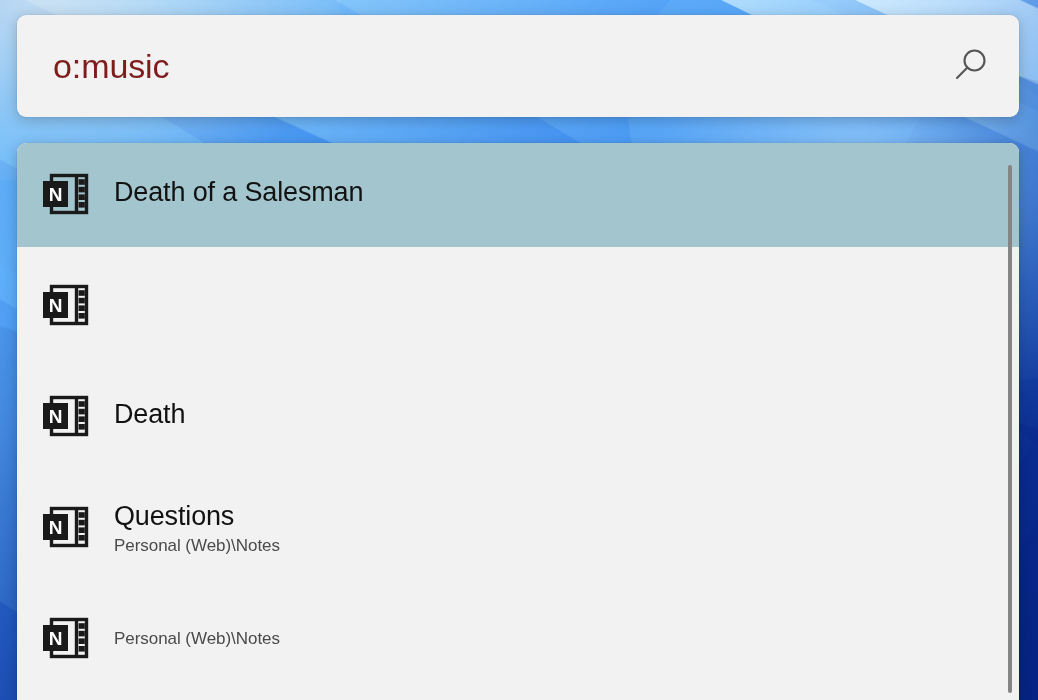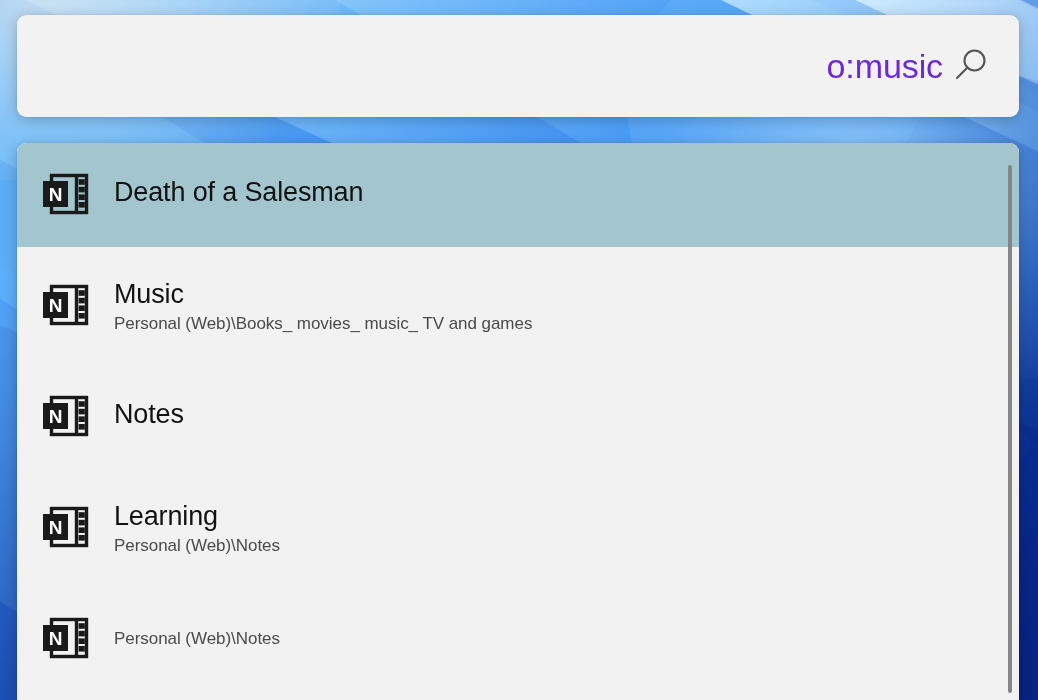--- a/index.html
+++ b/index.html
@@ -118,26 +118,25 @@
     box-shadow: 0 3px 14px rgba(0,0,0,.22), 0 0 0 0.6px rgba(0,0,0,.06);
     display: flex;
     align-items: center;
     padding: 0 22px 0 36px;
   }
 
   #search-input-text {
     flex: 1 1 auto;
     font-size: 34px;
     font-weight: 400;
-    color: #6d28d9;
+    color: #7f1d1d;
     letter-spacing: -0.1px;
     line-height: 1;
     white-space: nowrap;
     overflow: hidden;
-    text-align: right;
   }
 
   #search-icon-btn {
     flex: 0 0 auto;
     width: 54px;
     height: 54px;
     display: flex;
     align-items: center;
     justify-content: center;
   }
@@ -298,67 +297,63 @@
           <g fill="#1a1a1a">
             <rect x="39.6" y="9.2" width="6.2" height="5.6"></rect>
             <rect x="39.6" y="16.8" width="6.2" height="5.6"></rect>
             <rect x="39.6" y="24.4" width="6.2" height="5.6"></rect>
             <rect x="39.6" y="32.0" width="6.2" height="5.6"></rect>
           </g>
           <rect x="4" y="11" width="25" height="26" fill="#1a1a1a"></rect>
           <text x="16.5" y="31" font-family="'Liberation Sans', sans-serif" font-size="19" font-weight="bold" fill="#ffffff" text-anchor="middle">N</text>
         </svg>
       </div>
+    </div>
+
+    <div class="result-row" style="top:222px;">
+      <div class="result-icon">
+        <svg width="52" height="50" viewBox="0 0 52 50" aria-hidden="true">
+          <g fill="none" stroke="#1a1a1a" stroke-width="3.4">
+            <rect x="12.5" y="5.5" width="35" height="37"></rect>
+            <line x1="37.5" y1="5.5" x2="37.5" y2="42.5"></line>
+          </g>
+          <g fill="#1a1a1a">
+            <rect x="39.6" y="9.2" width="6.2" height="5.6"></rect>
+            <rect x="39.6" y="16.8" width="6.2" height="5.6"></rect>
+            <rect x="39.6" y="24.4" width="6.2" height="5.6"></rect>
+            <rect x="39.6" y="32.0" width="6.2" height="5.6"></rect>
+          </g>
+          <rect x="4" y="11" width="25" height="26" fill="#1a1a1a"></rect>
+          <text x="16.5" y="31" font-family="'Liberation Sans', sans-serif" font-size="19" font-weight="bold" fill="#ffffff" text-anchor="middle">N</text>
+        </svg>
+      </div>
       <div class="result-text">
-        <div class="result-title">Music</div>
-        <div class="result-subtitle">Personal (Web)\Books_ movies_ music_ TV and games</div>
-      </div>
-    </div>
-
-    <div class="result-row" style="top:222px;">
+        <div class="result-title">Death</div>
+      </div>
+    </div>
+
+    <div class="result-row" style="top:333px;">
       <div class="result-icon">
         <svg width="52" height="50" viewBox="0 0 52 50" aria-hidden="true">
           <g fill="none" stroke="#1a1a1a" stroke-width="3.4">
             <rect x="12.5" y="5.5" width="35" height="37"></rect>
             <line x1="37.5" y1="5.5" x2="37.5" y2="42.5"></line>
           </g>
           <g fill="#1a1a1a">
             <rect x="39.6" y="9.2" width="6.2" height="5.6"></rect>
             <rect x="39.6" y="16.8" width="6.2" height="5.6"></rect>
             <rect x="39.6" y="24.4" width="6.2" height="5.6"></rect>
             <rect x="39.6" y="32.0" width="6.2" height="5.6"></rect>
           </g>
           <rect x="4" y="11" width="25" height="26" fill="#1a1a1a"></rect>
           <text x="16.5" y="31" font-family="'Liberation Sans', sans-serif" font-size="19" font-weight="bold" fill="#ffffff" text-anchor="middle">N</text>
         </svg>
       </div>
       <div class="result-text">
-        <div class="result-title">Notes</div>
-      </div>
-    </div>
-
-    <div class="result-row" style="top:333px;">
-      <div class="result-icon">
-        <svg width="52" height="50" viewBox="0 0 52 50" aria-hidden="true">
-          <g fill="none" stroke="#1a1a1a" stroke-width="3.4">
-            <rect x="12.5" y="5.5" width="35" height="37"></rect>
-            <line x1="37.5" y1="5.5" x2="37.5" y2="42.5"></line>
-          </g>
-          <g fill="#1a1a1a">
-            <rect x="39.6" y="9.2" width="6.2" height="5.6"></rect>
-            <rect x="39.6" y="16.8" width="6.2" height="5.6"></rect>
-            <rect x="39.6" y="24.4" width="6.2" height="5.6"></rect>
-            <rect x="39.6" y="32.0" width="6.2" height="5.6"></rect>
-          </g>
-          <rect x="4" y="11" width="25" height="26" fill="#1a1a1a"></rect>
-          <text x="16.5" y="31" font-family="'Liberation Sans', sans-serif" font-size="19" font-weight="bold" fill="#ffffff" text-anchor="middle">N</text>
-        </svg>
-      </div>
-      <div class="result-text">
-        <div class="result-title">Learning</div>
+        <div class="result-title">Questions</div>
         <div class="result-subtitle">Personal (Web)\Notes</div>
       </div>
     </div>
 
     <div class="result-row" style="top:444px;">
       <div class="result-icon">
         <svg width="52" height="50" viewBox="0 0 52 50" aria-hidden="true">
           <g fill="none" stroke="#1a1a1a" stroke-width="3.4">
             <rect x="12.5" y="5.5" width="35" height="37"></rect>
             <line x1="37.5" y1="5.5" x2="37.5" y2="42.5"></line>

